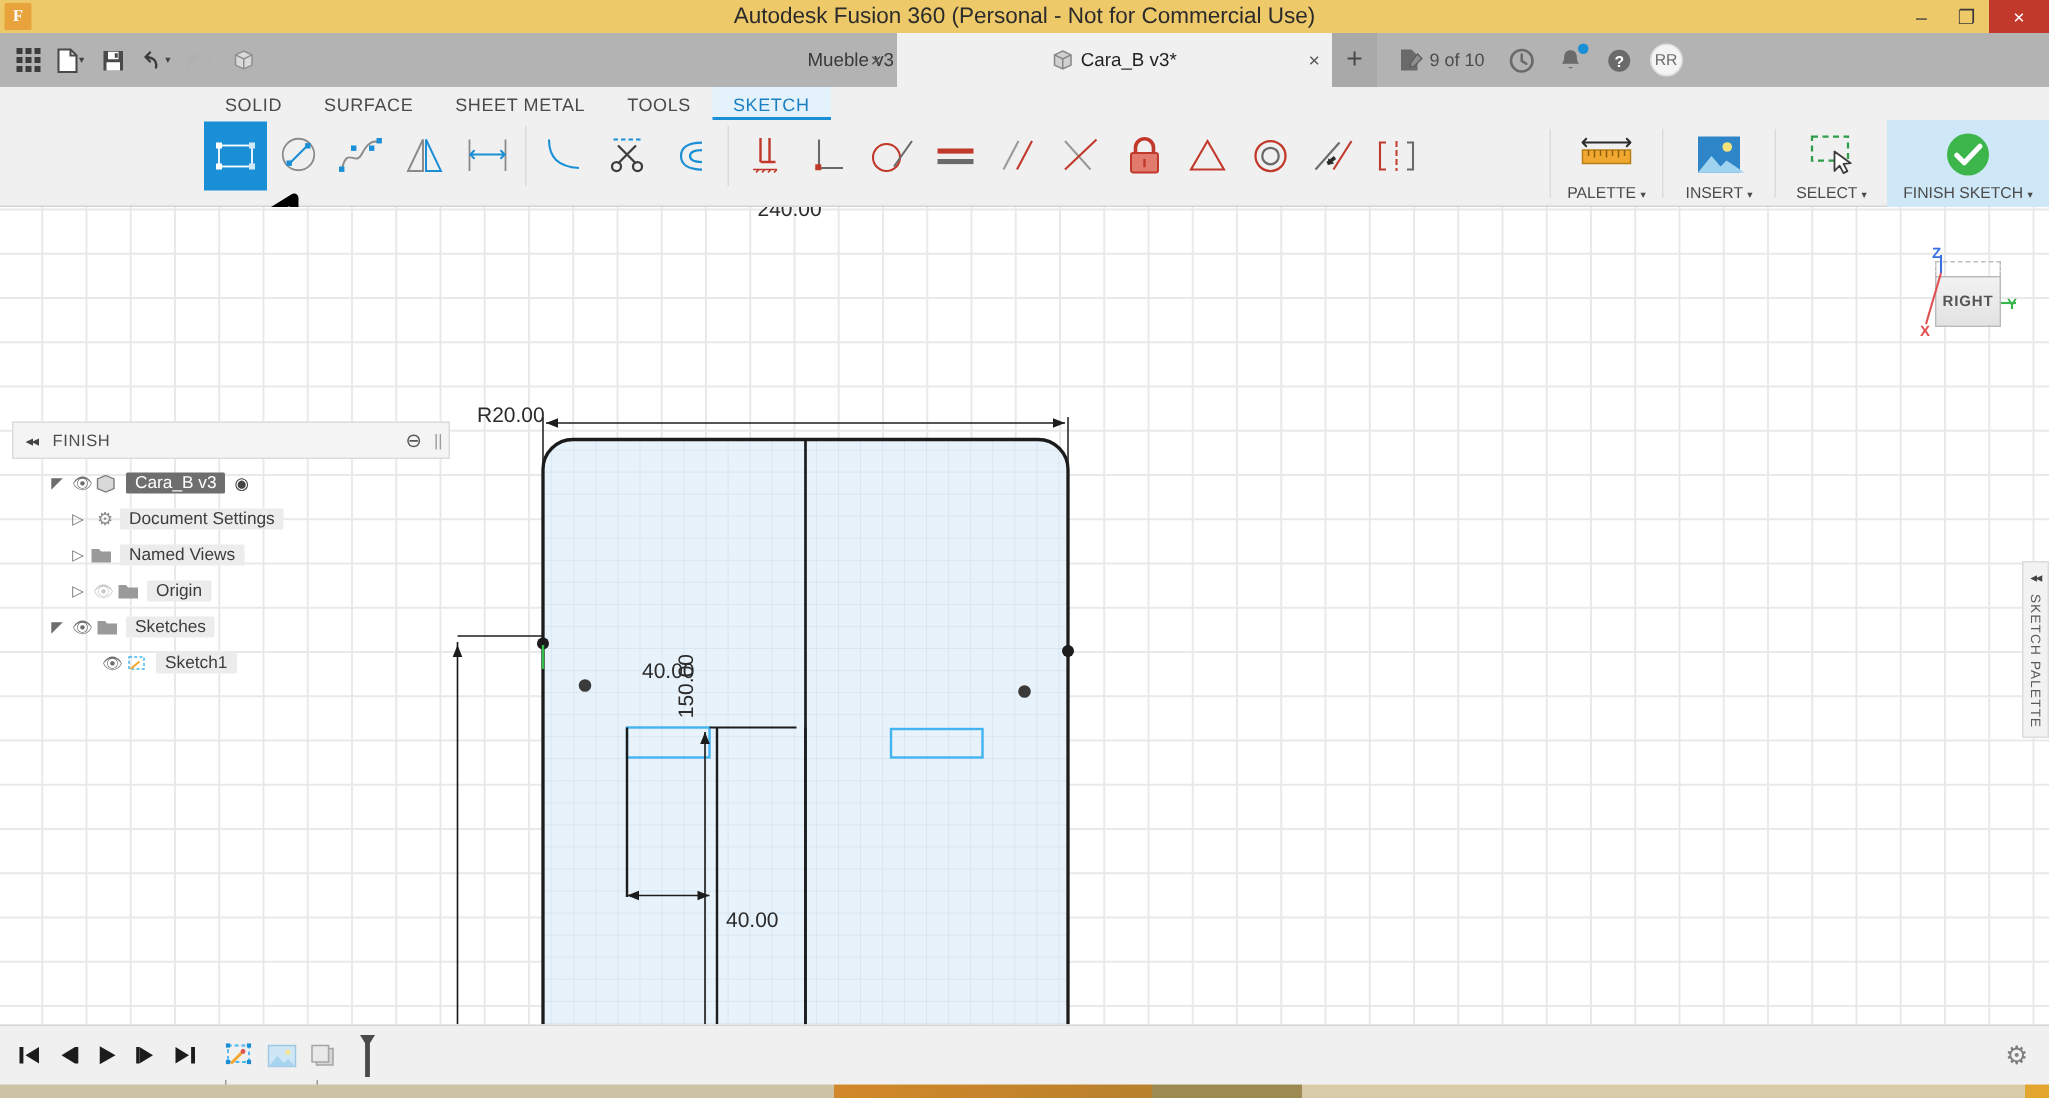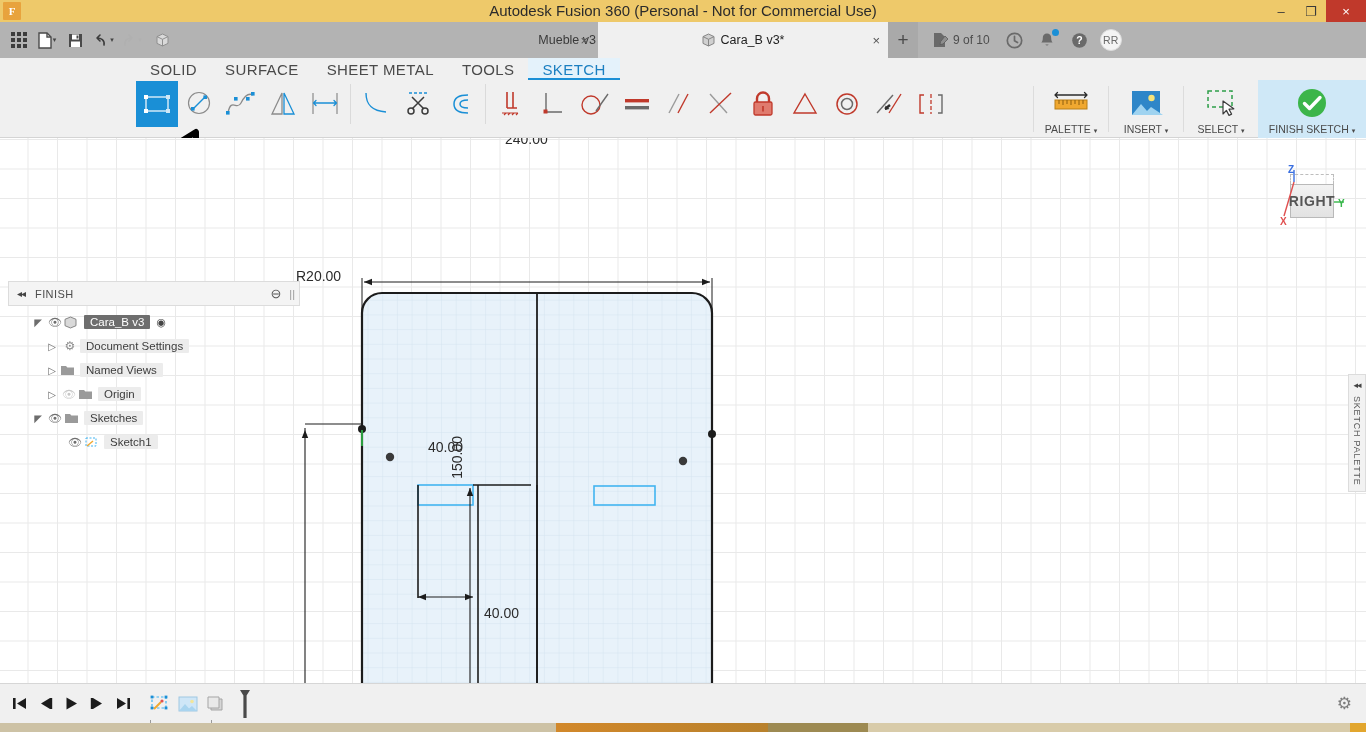--- a/index.html
+++ b/index.html
@@ -79,21 +79,21 @@
     border-bottom:1px solid #d4d4d4;
   }
   .design-btn {
     position:absolute; left:12px; top:8px; width:108px; height:56px;
     border:1px solid #d8d8d8; border-radius:4px; background:#f6f6f6;
     display:flex; align-items:center; justify-content:center;
     font-size:11.5px; color:#3d3d3d; letter-spacing:.3px;
   }
   .env-tabs { position:absolute; left:136px; top:0; height:22px; display:flex; }
   .env-tab {
-    padding:2px 14px 0 14px; font-size:15px; color:#4a4a4a;
+    padding:2px 14px 0 14px; font-size:12px; color:#4a4a4a;
     letter-spacing:.4px; height:22px; line-height:20px;
   }
   .env-tab.active { color:#1a7fc1; border-bottom:2px solid #1a8fd6; background:#e4f2fb; }
 
   .ribbon-row { position:absolute; left:136px; top:22px; height:48px; display:flex; align-items:center; }
   .rb-icon {
     width:42px; height:46px; display:flex; align-items:center; justify-content:center;
     position:relative;
   }
   .rb-icon.sel { background:#1a8fd6; }
@@ -150,21 +150,21 @@
   .tnode.sel .nm { background:#6e6e6e; color:#fff; }
   .tnode .radio { margin-left:6px; font-size:11px; color:#444; }
 
   
   .viewcube { position:absolute; right:18px; top:18px; width:78px; height:80px; }
   .vc-face {
     position:absolute; left:20px; top:28px; width:44px; height:34px;
     background:linear-gradient(#f2f2f2,#e2e2e2);
     border:1px solid #b9b9b9;
     display:flex; align-items:center; justify-content:center;
-    font-size:14px; color:#555; letter-spacing:.6px; font-weight:bold;
+    font-size:10px; color:#555; letter-spacing:.6px; font-weight:bold;
   }
   .vc-top {
     position:absolute; left:20px; top:18px; width:44px; height:10px;
     border:1px dashed #bdbdbd; border-bottom:none;
   }
   .vc-ax { position:absolute; font-size:10px; font-weight:bold; }
 
   
   .sp-tab {
     position:absolute; right:0; top:236px; width:18px; height:118px;
@@ -592,21 +592,21 @@
       <path d="M478 563 V626" stroke="#1c1c1c" stroke-width="1"></path>
       <path d="M537 563 V626" stroke="#1c1c1c" stroke-width="1"></path>
       <path d="M478 623 H537" stroke="#1c1c1c" stroke-width="1.1"></path>
       <path d="M478 623 l8 -3.2 v6.4 z" fill="#1c1c1c"></path>
       <path d="M537 623 l-8 -3.2 v6.4 z" fill="#1c1c1c"></path>
 
       <path d="M658 583 v20 M648 593 h20" stroke="#3a3a3a" stroke-width="1.6"></path>
     </svg>
 
     <div style="position:absolute; left:505px; top:-7px; font-size:14px; color:#2b2b2b;">240.00</div>
-    <div style="position:absolute; left:296px; top:130px; font-size:14px; color:#2b2b2b;">R20.00</div>
+    <div style="position:absolute; left:318px; top:130px; font-size:14px; color:#2b2b2b;">R20.00</div>
     <div style="position:absolute; left:428px; top:301px; font-size:14px; color:#2b2b2b;">40.00</div>
     <div style="position:absolute; left:449px; top:298px; font-size:14px; color:#2b2b2b; writing-mode:vertical-rl; transform:rotate(180deg);">150.00</div>
     <div style="position:absolute; left:484px; top:467px; font-size:14px; color:#2b2b2b;">40.00</div>
 
     <div class="browser">
       <span class="arrows">◂◂</span>
       <span class="ttl">FINISH</span>
       <span class="dot">⊖</span>
       <span class="grip">||</span>
     </div>

